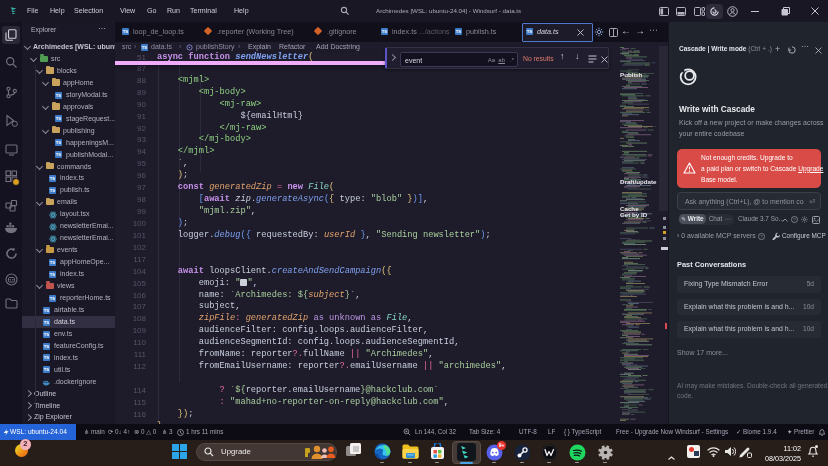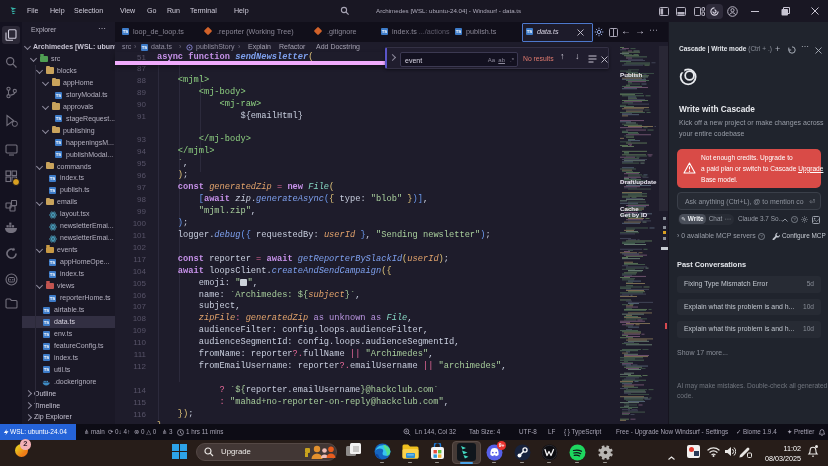--- a/index.html
+++ b/index.html
@@ -377,31 +377,32 @@
 </div>
 <div id="editor" class="abs">
 <div class="ig" style="left:42.5px;top:10px;height:358px"></div>
 <div class="ig" style="left:63.7px;top:10px;height:320px"></div>
 <div class="ig" style="left:84.9px;top:23px;height:97px"></div>
 <div class="cl" style="top:10.870000000000001px"><span class="lnum">87</span><span class="ctext mono"></span></div>
 <div class="cl" style="top:22.8px"><span class="lnum">88</span><span class="ctext mono">&nbsp;&nbsp;&nbsp;&nbsp;<span class="tag">&lt;mjml&gt;</span></span></div>
 <div class="cl" style="top:34.730000000000004px"><span class="lnum">89</span><span class="ctext mono">&nbsp;&nbsp;&nbsp;&nbsp;&nbsp;&nbsp;&nbsp;&nbsp;<span class="tag">&lt;mj-body&gt;</span></span></div>
 <div class="cl" style="top:46.66px"><span class="lnum">90</span><span class="ctext mono">&nbsp;&nbsp;&nbsp;&nbsp;&nbsp;&nbsp;&nbsp;&nbsp;&nbsp;&nbsp;&nbsp;&nbsp;<span class="tag">&lt;mj-raw&gt;</span></span></div>
 <div class="cl" style="top:58.59px"><span class="lnum">91</span><span class="ctext mono">&nbsp;&nbsp;&nbsp;&nbsp;&nbsp;&nbsp;&nbsp;&nbsp;&nbsp;&nbsp;&nbsp;&nbsp;&nbsp;&nbsp;&nbsp;&nbsp;<span class="wh">${emailHtml}</span></span></div>
+<div class="cl" style="top:70.52px"><span class="lnum">92</span><span class="ctext mono">&nbsp;&nbsp;&nbsp;&nbsp;&nbsp;&nbsp;&nbsp;&nbsp;&nbsp;&nbsp;&nbsp;&nbsp;<span class="tag">&lt;/mj-raw&gt;</span></span></div>
 <div class="cl" style="top:82.45px"><span class="lnum">93</span><span class="ctext mono">&nbsp;&nbsp;&nbsp;&nbsp;&nbsp;&nbsp;&nbsp;&nbsp;<span class="tag">&lt;/mj-body&gt;</span></span></div>
 <div class="cl" style="top:94.38px"><span class="lnum">94</span><span class="ctext mono">&nbsp;&nbsp;&nbsp;&nbsp;<span class="tag">&lt;/mjml&gt;</span></span></div>
 <div class="cl" style="top:106.30999999999999px"><span class="lnum">95</span><span class="ctext mono">&nbsp;&nbsp;&nbsp;&nbsp;<span class="str">`</span><span class="wh">,</span></span></div>
 <div class="cl" style="top:118.24px"><span class="lnum">96</span><span class="ctext mono">&nbsp;&nbsp;&nbsp;&nbsp;<span class="by">)</span><span class="wh">;</span></span></div>
 <div class="cl" style="top:130.17000000000002px"><span class="lnum">97</span><span class="ctext mono">&nbsp;&nbsp;&nbsp;&nbsp;<span class="kw">const</span> <span class="orn">generatedZip</span> <span class="op">=</span> <span class="kw">new</span> <span class="ty">File</span><span class="by">(</span></span></div>
 <div class="cl" style="top:142.1px"><span class="lnum">98</span><span class="ctext mono">&nbsp;&nbsp;&nbsp;&nbsp;&nbsp;&nbsp;&nbsp;&nbsp;<span class="bb">[</span><span class="kw">await</span> <span class="iv">zip</span><span class="wh">.</span><span class="fnu">generateAsync</span><span class="bb">(</span><span class="by">{</span> <span class="wh">type:</span> <span class="str">"blob"</span> <span class="by">}</span><span class="bb">)</span><span class="bb">]</span><span class="wh">,</span></span></div>
 <div class="cl" style="top:154.03px"><span class="lnum">99</span><span class="ctext mono">&nbsp;&nbsp;&nbsp;&nbsp;&nbsp;&nbsp;&nbsp;&nbsp;<span class="str">"mjml.zip"</span><span class="wh">,</span></span></div>
 <div class="cl" style="top:165.96px"><span class="lnum">100</span><span class="ctext mono">&nbsp;&nbsp;&nbsp;&nbsp;<span class="bb">)</span><span class="wh">;</span></span></div>
 <div class="cl" style="top:177.89000000000001px"><span class="lnum">101</span><span class="ctext mono">&nbsp;&nbsp;&nbsp;&nbsp;<span class="wh">logger.</span><span class="fnu">debug</span><span class="bb">({</span> <span class="wh">requestedBy:</span> <span class="orn">userId</span> <span class="bb">}</span><span class="wh">,</span> <span class="str">"Sending newsletter"</span><span class="bb">)</span><span class="wh">;</span></span></div>
 <div class="cl" style="top:189.82px"><span class="lnum">102</span><span class="ctext mono"></span></div>
-<div class="cl" style="top:201.75px"><span class="lnum">117</span><span class="ctext mono">&nbsp;&nbsp;&nbsp;&nbsp;<span class="kw">const</span> <span class="wh">reporter</span> <span class="op">=</span> <span class="kw">await</span> <span class="fnu">getReporterBySlackId</span><span class="by">(</span><span class="orn">userId</span><span class="by">)</span><span class="wh">;</span></span></div>
+<div class="cl" style="top:201.75px"><span class="lnum">117</span></div>
 <div class="cl" style="top:213.68px"><span class="lnum">104</span><span class="ctext mono">&nbsp;&nbsp;&nbsp;&nbsp;<span class="kw">await</span> <span class="wh">loopsClient.</span><span class="fnu">createAndSendCampaign</span><span class="by">({</span></span></div>
 <div class="cl" style="top:225.61px"><span class="lnum">105</span><span class="ctext mono">&nbsp;&nbsp;&nbsp;&nbsp;&nbsp;&nbsp;&nbsp;&nbsp;<span class="wh">emoji:</span> <span class="str">"</span><span style="display:inline-block;width:7px;height:7px;background:#cdd2da;border-radius:1px;vertical-align:-1px"></span><span class="str">"</span><span class="wh">,</span></span></div>
 <div class="cl" style="top:237.54000000000002px"><span class="lnum">106</span><span class="ctext mono">&nbsp;&nbsp;&nbsp;&nbsp;&nbsp;&nbsp;&nbsp;&nbsp;<span class="wh">name:</span> <span class="str">`Archimedes: ${</span><span class="orn">subject</span><span class="str">}`</span><span class="wh">,</span></span></div>
 <div class="cl" style="top:249.47px"><span class="lnum">107</span><span class="ctext mono">&nbsp;&nbsp;&nbsp;&nbsp;&nbsp;&nbsp;&nbsp;&nbsp;<span class="wh">subject,</span></span></div>
 <div class="cl" style="top:261.4px"><span class="lnum">108</span><span class="ctext mono">&nbsp;&nbsp;&nbsp;&nbsp;&nbsp;&nbsp;&nbsp;&nbsp;<span class="orn">zipFile</span><span class="op">:</span> <span class="orn">generatedZip</span> <span class="kwl">as</span> <span class="kwl">unknown</span> <span class="kwl">as</span> <span class="ty">File</span><span class="wh">,</span></span></div>
 <div class="cl" style="top:273.33px"><span class="lnum">109</span><span class="ctext mono">&nbsp;&nbsp;&nbsp;&nbsp;&nbsp;&nbsp;&nbsp;&nbsp;<span class="wh">audienceFilter: config.loops.audienceFilter,</span></span></div>
 <div class="cl" style="top:285.26px"><span class="lnum">110</span><span class="ctext mono">&nbsp;&nbsp;&nbsp;&nbsp;&nbsp;&nbsp;&nbsp;&nbsp;<span class="wh">audienceSegmentId: config.loops.audienceSegmentId,</span></span></div>
 <div class="cl" style="top:297.19px"><span class="lnum">111</span><span class="ctext mono">&nbsp;&nbsp;&nbsp;&nbsp;&nbsp;&nbsp;&nbsp;&nbsp;<span class="wh">fromName: reporter</span><span class="op">?.</span><span class="wh">fullName</span> <span class="op">||</span> <span class="str">"Archimedes"</span><span class="wh">,</span></span></div>
 <div class="cl" style="top:309.12px"><span class="lnum">112</span><span class="ctext mono">&nbsp;&nbsp;&nbsp;&nbsp;&nbsp;&nbsp;&nbsp;&nbsp;<span class="wh">fromEmailUsername: reporter</span><span class="op">?.</span><span class="wh">emailUsername</span> <span class="op">||</span> <span class="str">"archimedes"</span><span class="wh">,</span></span></div>
 <div class="cl" style="top:332.98px"><span class="lnum">114</span><span class="ctext mono">&nbsp;&nbsp;&nbsp;&nbsp;&nbsp;&nbsp;&nbsp;&nbsp;&nbsp;&nbsp;&nbsp;&nbsp;<span class="op">?</span> <span class="str">`${</span><span class="wh">reporter.emailUsername</span><span class="str">}@hackclub.com`</span></span></div>

